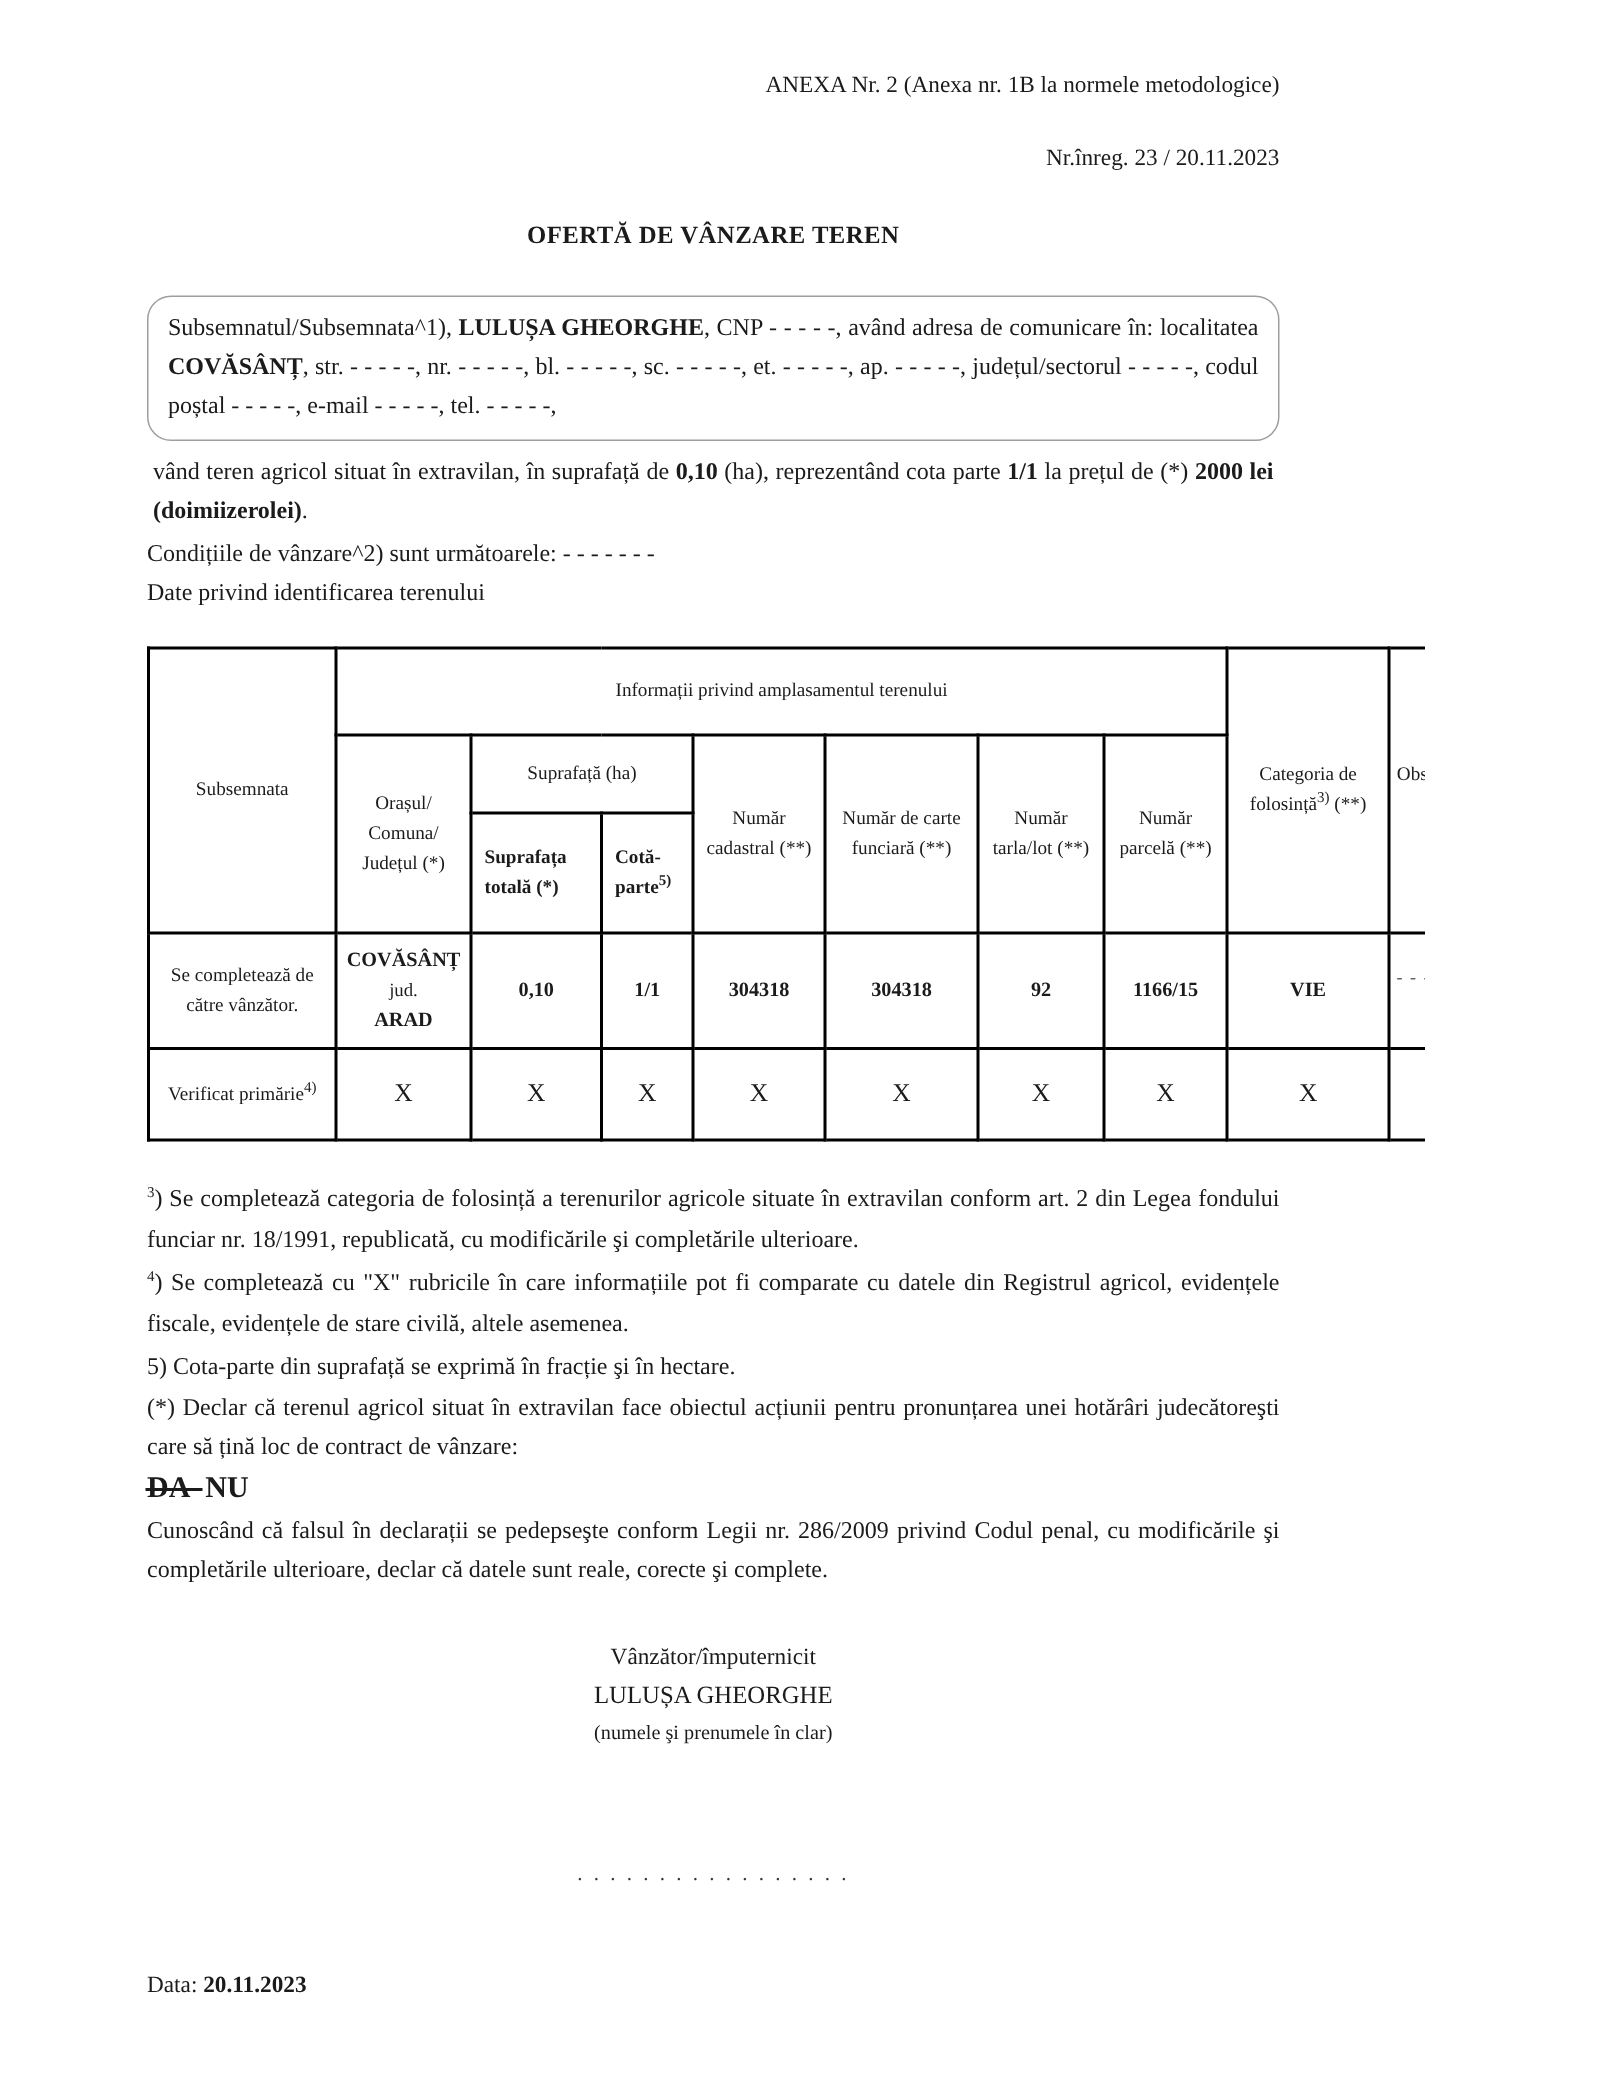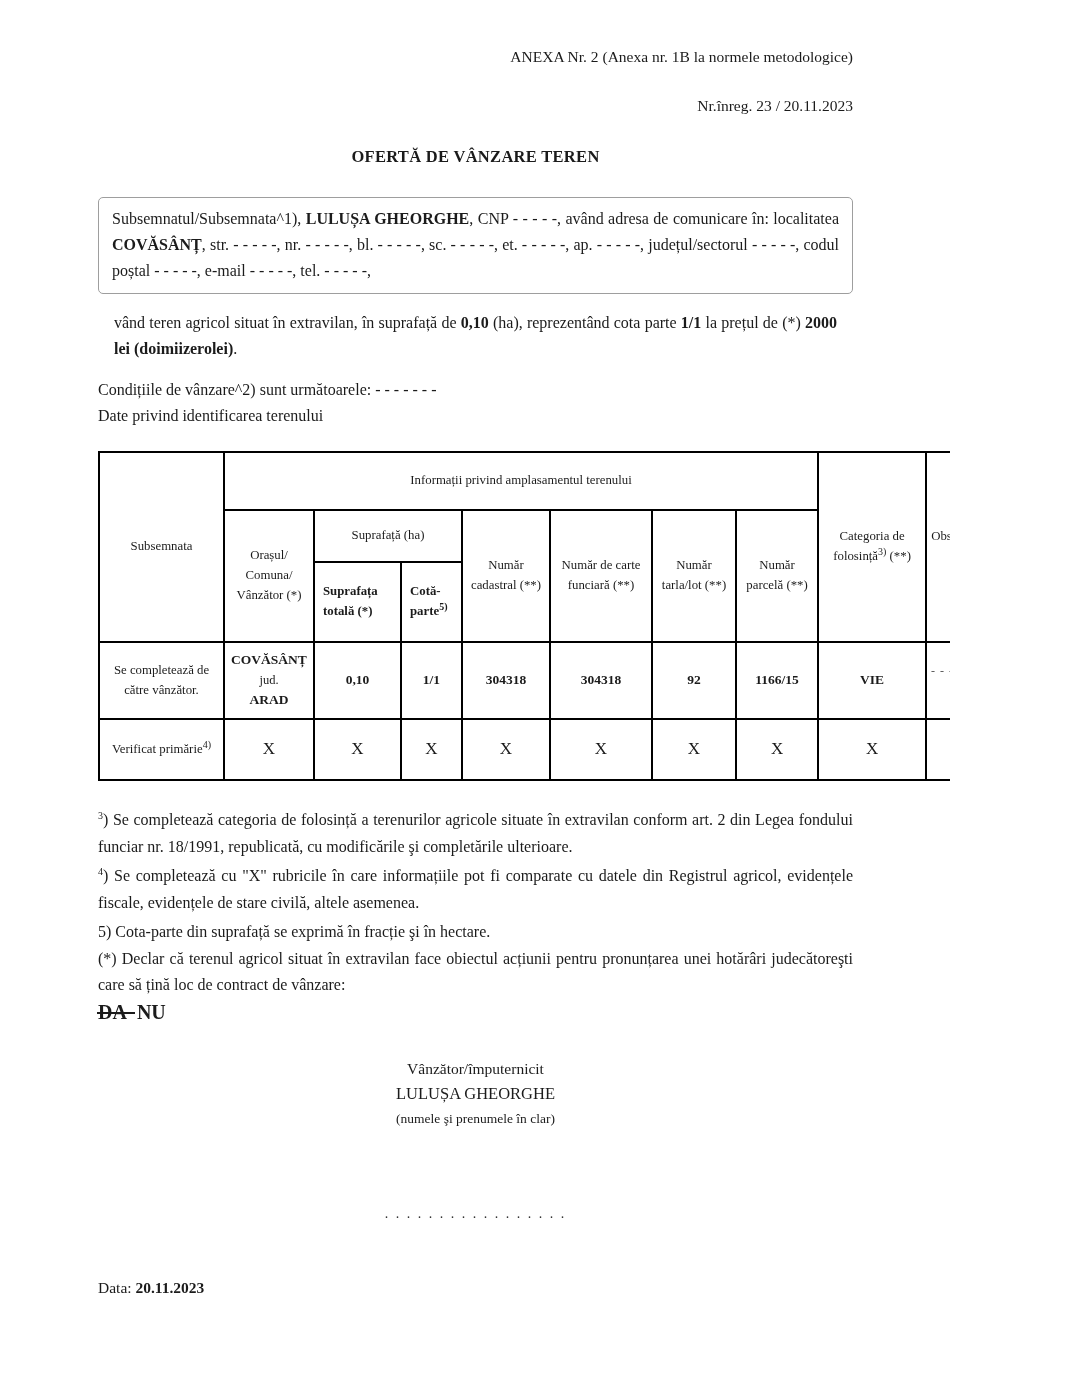--- a/index.html
+++ b/index.html
@@ -19,29 +19,29 @@
   .hdr-right.reg { margin-bottom: 33px; }
   .title {
     text-align: center;
     font-size: 16.5px;
     font-weight: bold;
     margin: 0 0 30px 0;
     letter-spacing: 0.3px;
   }
   .intro-box {
     border: 1px solid #9e9e9e;
-    border-radius: 5px;
+    border-radius: 16px;
     padding: 8px 13px 9px 13px;
     font-size: 16px;
     line-height: 26px;
     text-align: justify;
     margin-bottom: 8px;
   }
   .b { font-weight: bold; }
-  .para { margin: 16px; font-size: 16px; line-height: 25.5px; text-align: justify; }
+  .para { margin: 4px; font-size: 16px; line-height: 25.5px; text-align: justify; }
   .line { margin: 0; font-size: 16px; line-height: 25.5px; }
   .line.last { margin-bottom: 23px; }
 
   table.land {
     border-collapse: collapse;
     width: 887px;
     table-layout: fixed;
     margin-bottom: 26px;
   }
   table.land td {
@@ -112,21 +112,21 @@
         <tr style="height:58px;">
       <td rowspan="3">Subsemnata</td>
       <td colspan="7">Informații privind amplasamentul terenului</td>
       <td rowspan="3"><span>Categoria de folosință</span><sup>3)</sup><span> (**)</span></td>
       <td rowspan="3">Observații</td>
     </tr>
     <tr style="height:52px;">
       <td rowspan="2">
         <div>Orașul/</div>
         <div>Comuna/</div>
-        <div>Vânzător (*)</div>
+        <div>Județul (*)</div>
       </td>
       <td colspan="2">Suprafață (ha)</td>
       <td rowspan="2">Număr cadastral (**)</td>
       <td rowspan="2">Număr de carte funciară (**)</td>
       <td rowspan="2">Număr tarla/lot (**)</td>
       <td rowspan="2">Număr parcelă (**)</td>
     </tr>
     <tr style="height:80px;">
       <td class="left">Suprafața totală (*)</td>
       <td class="left"><span>Cotă-parte</span><sup>5)</sup></td>
@@ -161,20 +161,21 @@
     </tr>
   </tbody>
     </table>
 
   <div class="fnotes">
     <p><sup>3</sup><span>) Se completează categoria de folosință a terenurilor agricole situate în extravilan conform art. 2 din Legea fondului funciar nr. 18/1991, republicată, cu modificările şi completările ulterioare.</span></p>
     <p><sup>4</sup><span>) Se completează cu "X" rubricile în care informațiile pot fi comparate cu datele din Registrul agricol, evidențele fiscale, evidențele de stare civilă, altele asemenea.</span></p>
     <p class="tight">5) Cota-parte din suprafață se exprimă în fracție şi în hectare.</p>
     <p class="tight">(*) Declar că terenul agricol situat în extravilan face obiectul acțiunii pentru pronunțarea unei hotărâri judecătoreşti care să țină loc de contract de vânzare:</p>
     <p class="danu"><span class="strike">DA</span><span class="nu">NU</span></p>
+    <p class="tight">Cunoscând că falsul în declarații se pedepseşte conform Legii nr. 286/2009 privind Codul penal, cu modificările şi completările ulterioare, declar că datele sunt reale, corecte şi complete.</p>
   </div>
 
   <div class="sig">
     <div class="role">Vânzător/împuternicit</div>
     <div class="name">LULUȘA GHEORGHE</div>
     <div class="note">(numele şi prenumele în clar)</div>
   </div>
 
   <div class="dots">. . . . . . . . . . . . . . . . .</div>
 

